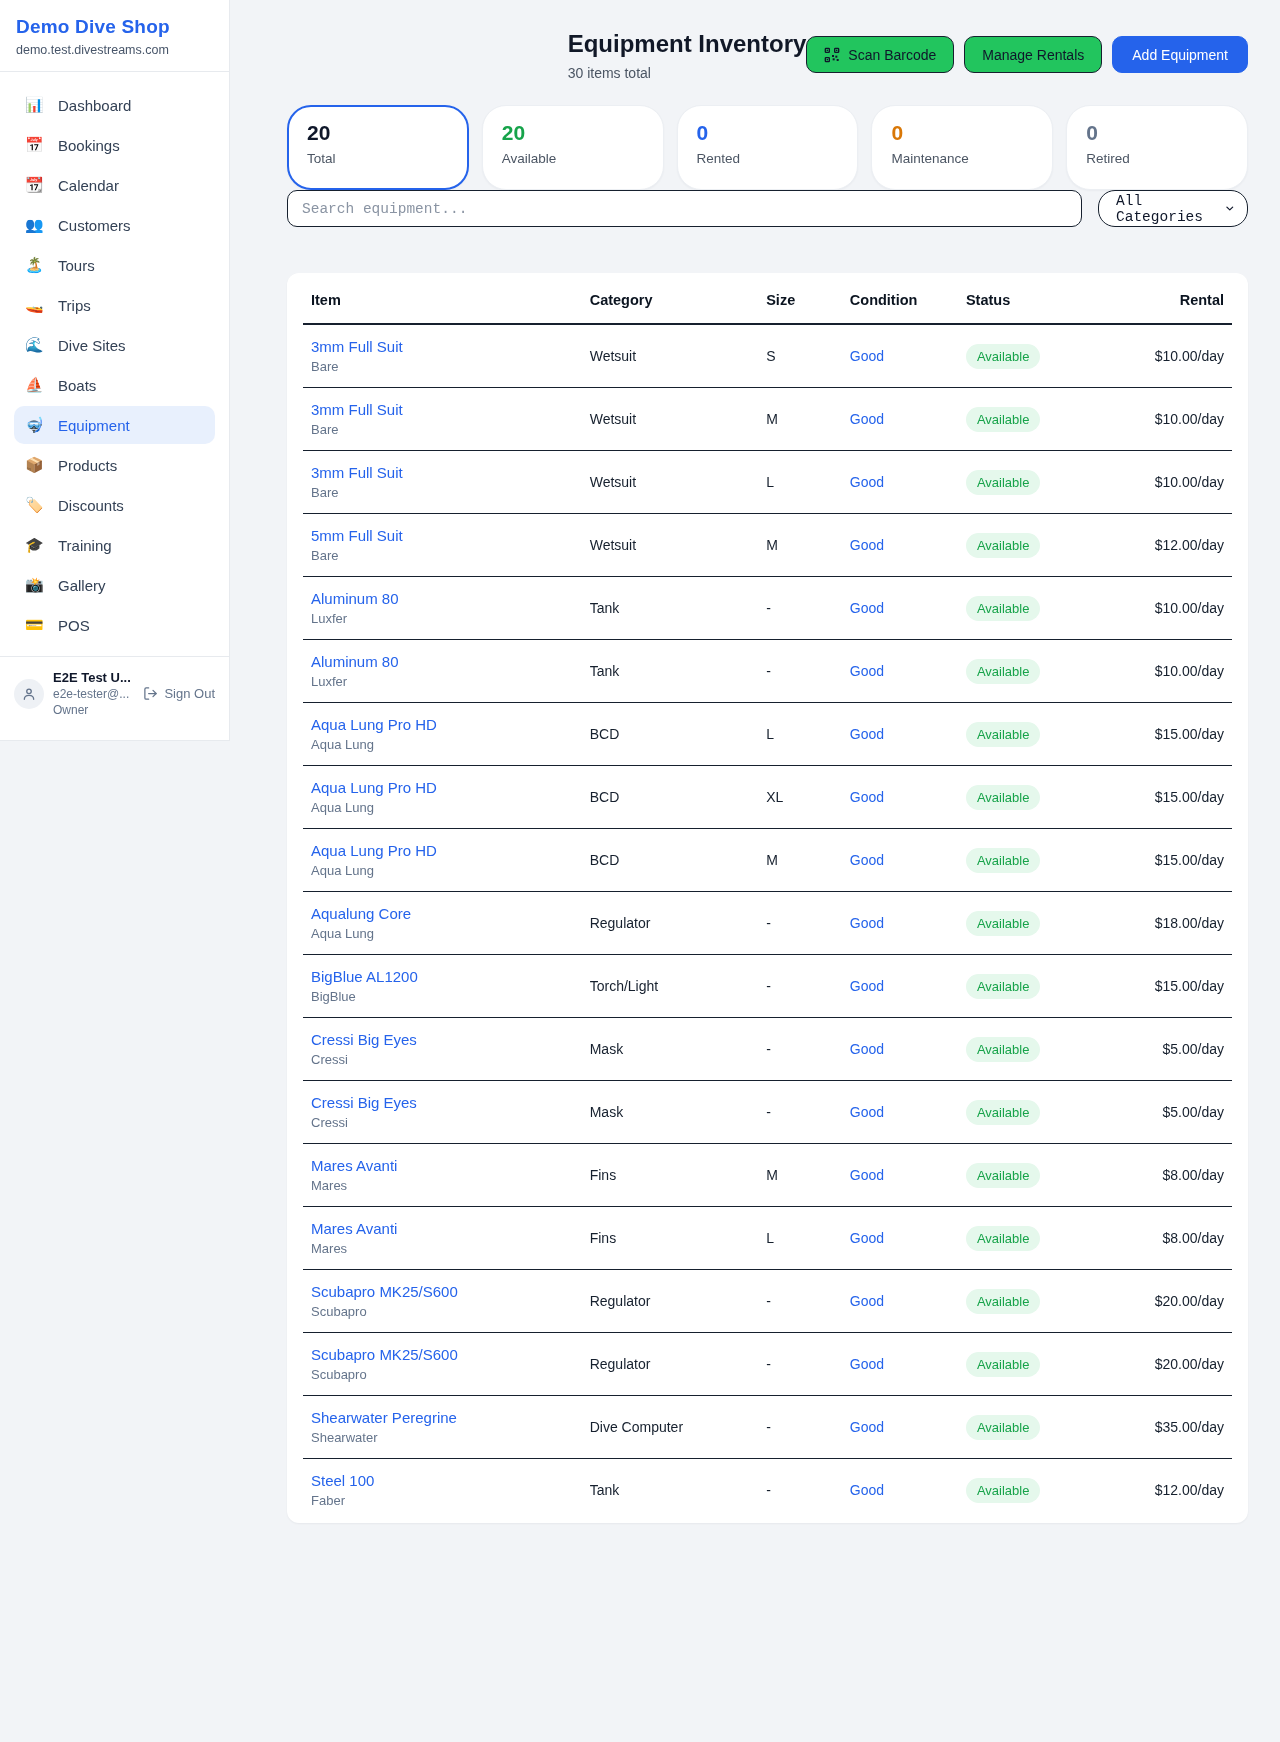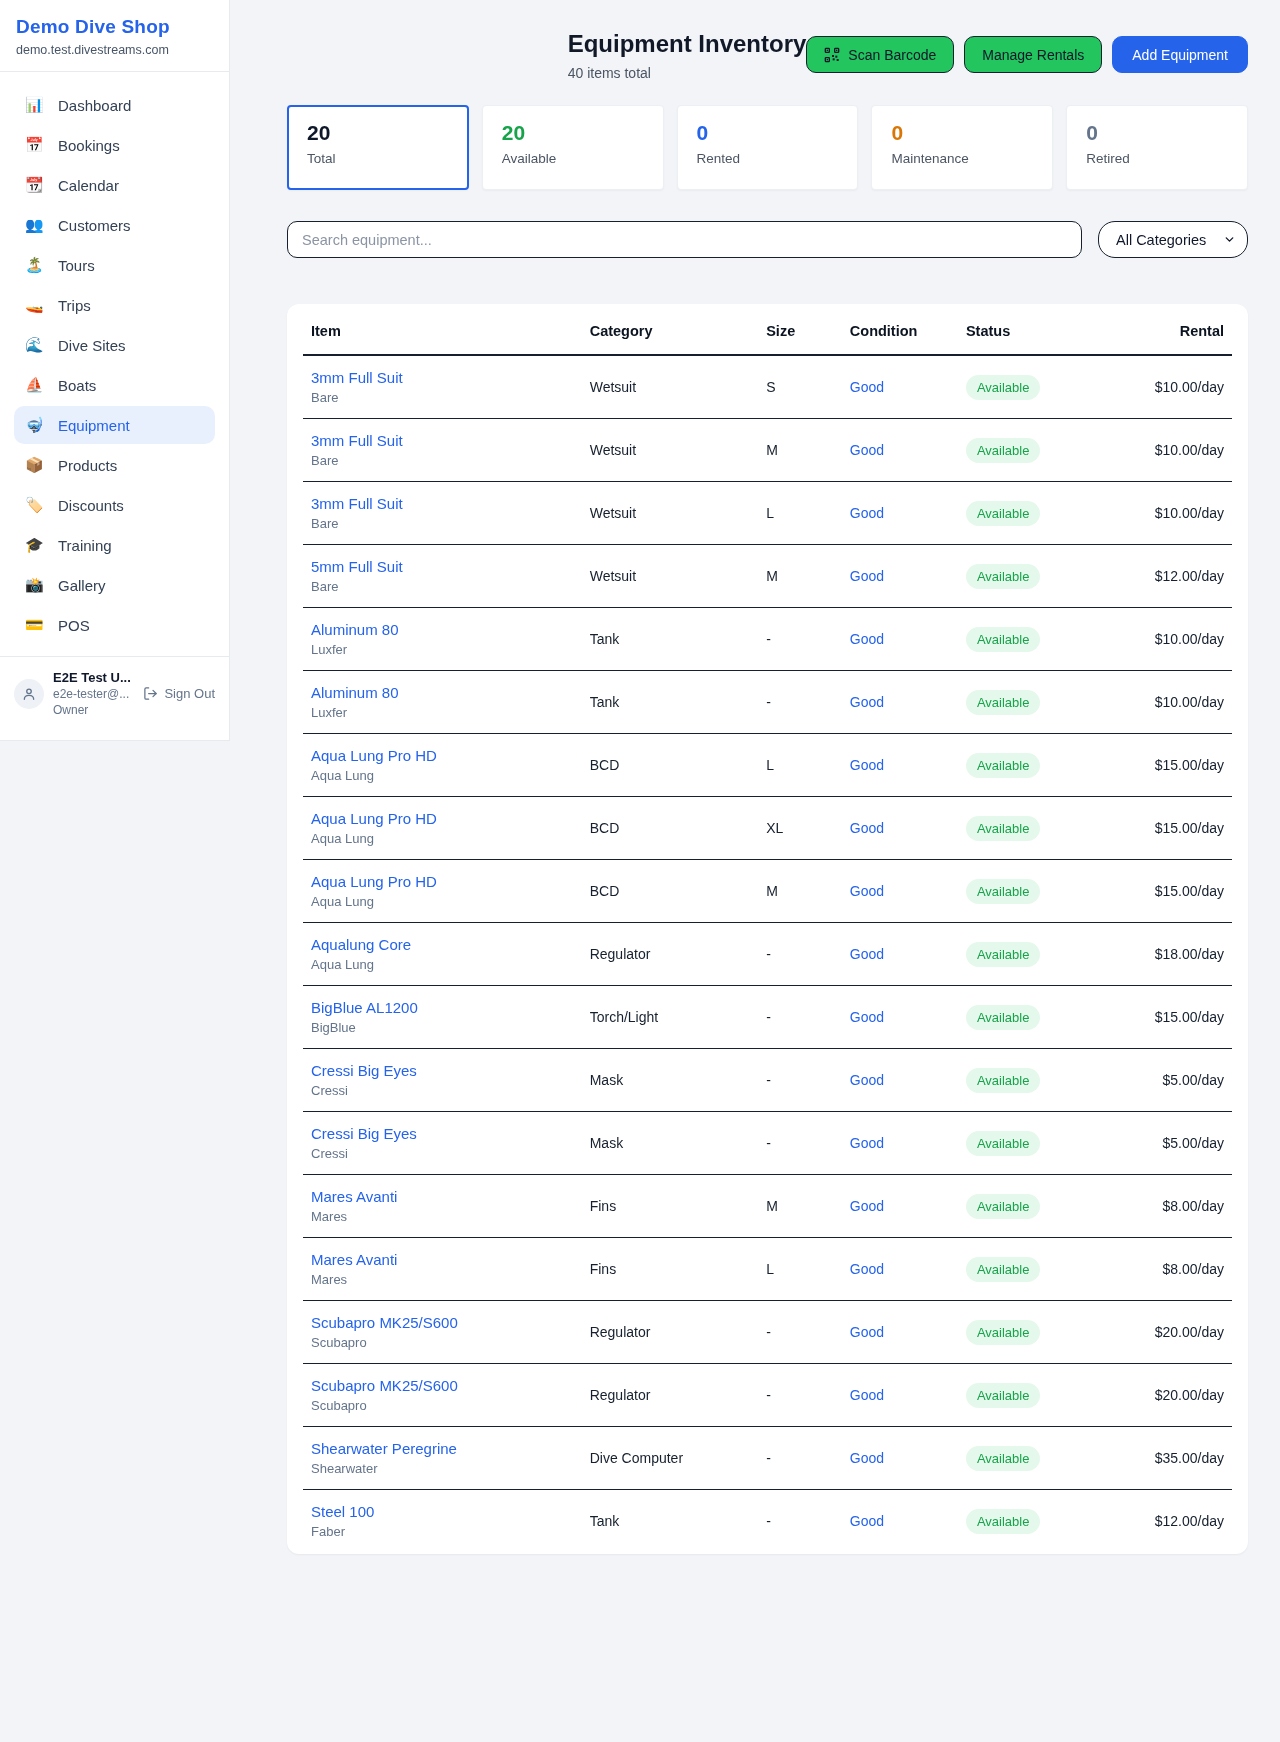--- a/index.html
+++ b/index.html
@@ -57,31 +57,31 @@
     display:flex; align-items:center; gap:8px;
     height:37px; padding:0 17px; border-radius:10px;
     font-size:14px; background:#22c55e; border:1.5px solid #16202e;
     color:#0f172a; cursor:pointer; font-family:inherit;
   }
   .btn.primary { background:#2563eb; border-color:#2563eb; color:#fff; font-weight:500; padding:0 19px; }
 
   
   .stats { display:flex; gap:13px; margin-top:24px; }
   .stat-card {
-    flex:1; background:#fff; border:1px solid #eceff3; border-radius:4px;
+    flex:1; background:#fff; border:1px solid #eceff3; border-radius:24px;
     padding:15px 19px; height:85px;
     box-shadow:0 1px 2px rgba(15,23,42,.04);
     cursor:pointer;
   }
   .stat-card.selected { border:2px solid #2563eb; padding:14px 18px; }
   .stat-value { font-size:21px; font-weight:bold; }
   .stat-label { font-size:13.5px; color:#4b5563; margin-top:6px; }
 
   
-  .filters { display:flex; gap:16px; margin-top:31px; align-items:center; }
+  .filters { display:flex; gap:16px; align-items:center;font-family:Liberation Mono, monospace; }
   .search-input {
     flex:1; height:37px; border:1.5px solid #16202e; border-radius:10px;
     padding:0 14px; font-size:14.5px; font-family:inherit; color:#0f172a;
     background:#fff; outline:none;
   }
   .search-input::placeholder { color:#8a94a3; }
   .select-box {
     width:150px; height:37px; border:1.5px solid #16202e; border-radius:17px;
     background:#fff; display:flex; align-items:center; justify-content:space-between;
     padding:0 11px 0 17px; font-size:14.5px; cursor:pointer;
@@ -205,21 +205,21 @@
       <span>Sign Out</span>
     </div>
   </div>
 </aside>
 
 <main class="main">
 
   <div class="page-head">
     <div>
       <div class="page-title">Equipment Inventory</div>
-      <div class="page-sub">40 items total</div>
+      <div class="page-sub">30 items total</div>
     </div>
     <div class="head-actions">
       <button class="btn">
         <svg width="16" height="16" viewBox="0 0 24 24" fill="#0f172a">
           <rect x="2" y="2" width="6" height="6" rx="1" fill="none" stroke="#0f172a" stroke-width="2"></rect>
           <rect x="4" y="4" width="2" height="2"></rect>
           <rect x="16" y="2" width="6" height="6" rx="1" fill="none" stroke="#0f172a" stroke-width="2"></rect>
           <rect x="18" y="4" width="2" height="2"></rect>
           <rect x="2" y="16" width="6" height="6" rx="1" fill="none" stroke="#0f172a" stroke-width="2"></rect>
           <rect x="4" y="18" width="2" height="2"></rect>

